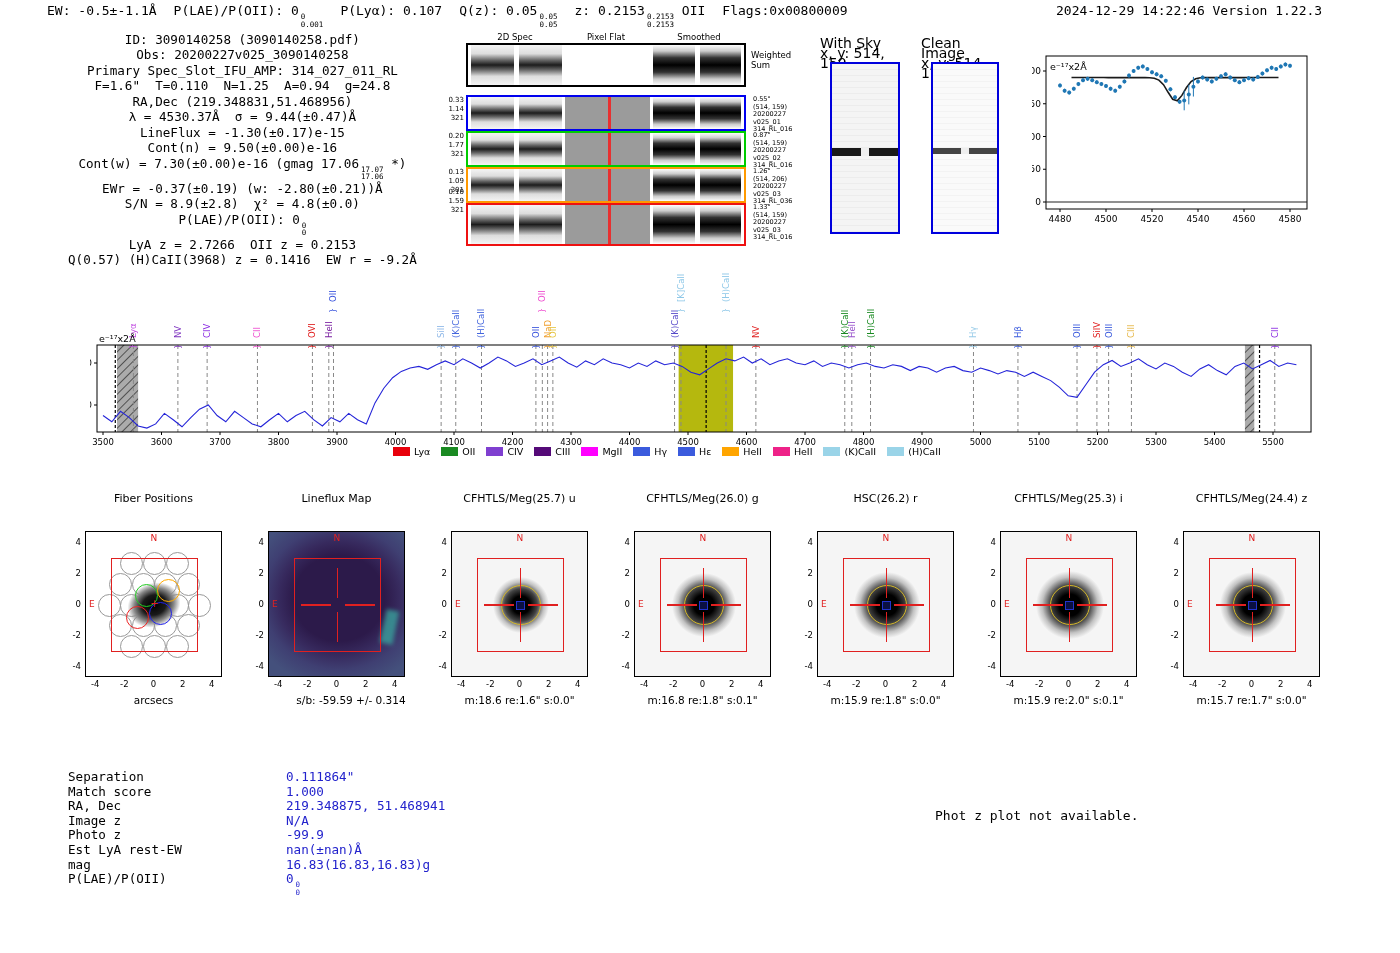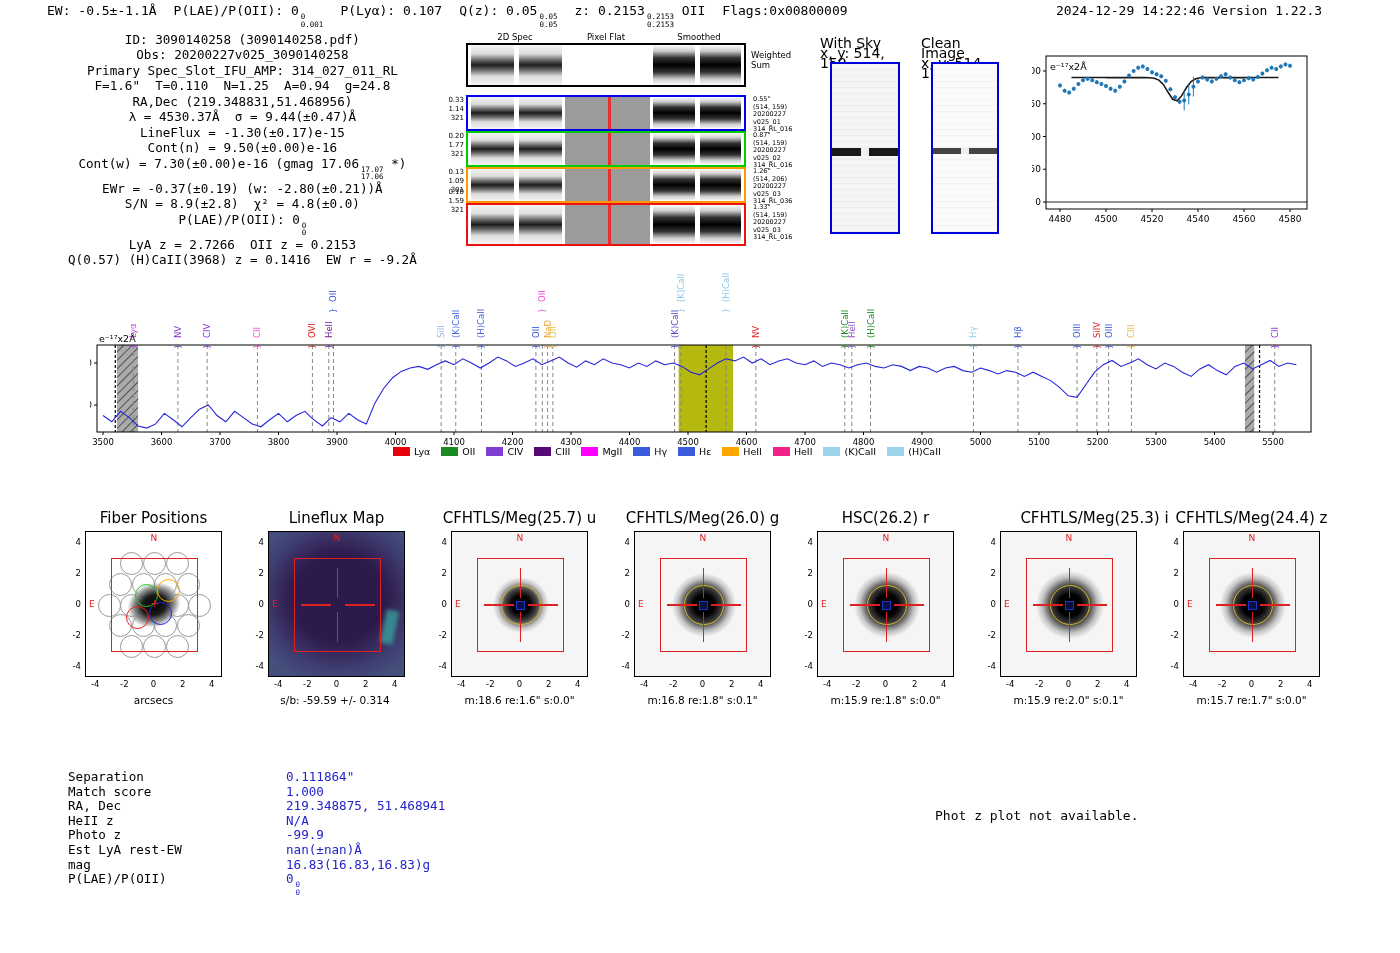--- a/index.html
+++ b/index.html
@@ -24,21 +24,21 @@
   .rightlbl{position:absolute;left:753px;width:70px;font-size:6.5px;line-height:7.6px;}
   
   .skytitle{font-size:14px;text-align:left;line-height:10px;}
   .skybox{position:absolute;border:2px solid #0000dd;box-sizing:border-box;}
   .skyband{position:absolute;left:0;width:100%;}
   
   #legend{left:393px;top:446px;display:flex;gap:11px;font-size:9.5px;align-items:center;}
   .leg-item{display:flex;gap:4px;align-items:center;}
   .leg-sw{width:17px;height:9px;display:inline-block;}
   
-  .cut-title{font-size:15px;transform:translateX(-50%);white-space:nowrap;top:509px;}
+  .cut-title{font-size:11px;transform:translateX(-50%);white-space:nowrap;top:492px;}
   .cut-box{position:absolute;top:531px;height:146px;border:1px solid #000;box-sizing:border-box;background:#fff;overflow:hidden;}
   .cut-caption{font-size:10.5px;transform:translateX(-50%);top:694px;white-space:nowrap;}
   .ticklbl{position:absolute;font-size:8.5px;}
   .compass{position:absolute;color:#e02020;font-size:9px;}
   .redsq{position:absolute;border:1.6px solid #e02020;box-sizing:border-box;}
   .xhair{position:absolute;background:#e02020;}
   .circ{position:absolute;border-radius:50%;box-sizing:border-box;}
   
   #match-table{left:68px;top:770px;font-size:12.6px;line-height:14.6px;}
   .mt-row{position:relative;white-space:pre;}
@@ -591,21 +591,21 @@
       <div class="ticklbl" style="left: 248px; top: 661.128px; width: 16px; text-align: right;">-4</div>
       <div class="ticklbl" style="left: 248px; top: 630.064px; width: 16px; text-align: right;">-2</div>
       <div class="ticklbl" style="left: 248px; top: 599px; width: 16px; text-align: right;">0</div>
       <div class="ticklbl" style="left: 248px; top: 567.936px; width: 16px; text-align: right;">2</div>
       <div class="ticklbl" style="left: 248px; top: 536.872px; width: 16px; text-align: right;">4</div>
       <div class="ticklbl" style="left: 270.202px; top: 679px; width: 16px; text-align: center;">-4</div>
       <div class="ticklbl" style="left: 299.351px; top: 679px; width: 16px; text-align: center;">-2</div>
       <div class="ticklbl" style="left: 328.5px; top: 679px; width: 16px; text-align: center;">0</div>
       <div class="ticklbl" style="left: 357.649px; top: 679px; width: 16px; text-align: center;">2</div>
       <div class="ticklbl" style="left: 386.798px; top: 679px; width: 16px; text-align: center;">4</div>
-      <div class="abs cut-caption" style="left: 335px;">s/b: -59.59 +/- 0.314</div>
+      <div class="abs cut-caption" style="left: 351px;">s/b: -59.59 +/- 0.314</div>
       <div class="abs cut-title" style="left: 519.5px;">CFHTLS/Meg(25.7) u</div>
       <div class="cut-box" style="left: 451px; width: 137px; background: rgb(245, 245, 245);">
         <div style="position: absolute; width: 56px; height: 56px; left: 40.5px; top: 45px; background: radial-gradient(closest-side, rgb(0, 0, 0) 0%, rgb(0, 0, 0) 32%, rgb(68, 68, 68) 58%, rgb(194, 194, 194) 82%, rgba(255, 255, 255, 0) 100%);"></div>
         <div class="circ" style="width: 40px; height: 40px; border: 1.6px solid rgb(212, 184, 42); left: 48.5px; top: 53px;"></div>
         <div style="position: absolute; width: 9px; height: 9px; border: 1.6px solid rgb(34, 51, 204); background: rgba(20, 30, 120, 0.55); left: 64px; top: 68.5px; box-sizing: border-box;"></div>
         <div class="redsq" style="left: 24.7766px; top: 26.4043px; width: 87.4468px; height: 93.1915px;"></div>
         <div class="xhair" style="left: 31.5px; top: 72.2px; width: 30px; height: 1.6px;"></div>
         <div class="xhair" style="left: 75.5px; top: 72.2px; width: 30px; height: 1.6px;"></div>
         <div class="xhair" style="left: 67.7px; top: 36px; width: 1.6px; height: 30px;"></div>
         <div class="xhair" style="left: 67.7px; top: 80px; width: 1.6px; height: 30px;"></div>
@@ -664,21 +664,21 @@
       <div class="ticklbl" style="left: 797px; top: 630.064px; width: 16px; text-align: right;">-2</div>
       <div class="ticklbl" style="left: 797px; top: 599px; width: 16px; text-align: right;">0</div>
       <div class="ticklbl" style="left: 797px; top: 567.936px; width: 16px; text-align: right;">2</div>
       <div class="ticklbl" style="left: 797px; top: 536.872px; width: 16px; text-align: right;">4</div>
       <div class="ticklbl" style="left: 819.202px; top: 679px; width: 16px; text-align: center;">-4</div>
       <div class="ticklbl" style="left: 848.351px; top: 679px; width: 16px; text-align: center;">-2</div>
       <div class="ticklbl" style="left: 877.5px; top: 679px; width: 16px; text-align: center;">0</div>
       <div class="ticklbl" style="left: 906.649px; top: 679px; width: 16px; text-align: center;">2</div>
       <div class="ticklbl" style="left: 935.798px; top: 679px; width: 16px; text-align: center;">4</div>
       <div class="abs cut-caption" style="left: 885.5px;">m:15.9 re:1.8" s:0.0"</div>
-      <div class="abs cut-title" style="left: 1068.5px; margin-left: 26px;">CFHTLS/Meg(25.3) i</div>
+      <div class="abs cut-title" style="left: 1068.5px;">CFHTLS/Meg(25.3) i</div>
       <div class="cut-box" style="left: 1000px; width: 137px; background: rgb(245, 245, 245);">
         <div style="position: absolute; width: 68px; height: 68px; left: 34.5px; top: 39px; background: radial-gradient(closest-side, rgb(0, 0, 0) 0%, rgb(0, 0, 0) 32%, rgb(68, 68, 68) 58%, rgb(194, 194, 194) 82%, rgba(255, 255, 255, 0) 100%);"></div>
         <div class="circ" style="width: 40px; height: 40px; border: 1.6px solid rgb(212, 184, 42); left: 48.5px; top: 53px;"></div>
         <div style="position: absolute; width: 9px; height: 9px; border: 1.6px solid rgb(34, 51, 204); background: rgba(20, 30, 120, 0.55); left: 64px; top: 68.5px; box-sizing: border-box;"></div>
         <div class="redsq" style="left: 24.7766px; top: 26.4043px; width: 87.4468px; height: 93.1915px;"></div>
         <div class="xhair" style="left: 31.5px; top: 72.2px; width: 30px; height: 1.6px;"></div>
         <div class="xhair" style="left: 75.5px; top: 72.2px; width: 30px; height: 1.6px;"></div>
         <div class="xhair" style="left: 67.7px; top: 36px; width: 1.6px; height: 30px;"></div>
         <div class="xhair" style="left: 67.7px; top: 80px; width: 1.6px; height: 30px;"></div>
         <div class="compass" style="left: 64.5px; top: 1px;">N</div>
@@ -718,21 +718,21 @@
       <div class="ticklbl" style="left: 1243.5px; top: 679px; width: 16px; text-align: center;">0</div>
       <div class="ticklbl" style="left: 1272.65px; top: 679px; width: 16px; text-align: center;">2</div>
       <div class="ticklbl" style="left: 1301.8px; top: 679px; width: 16px; text-align: center;">4</div>
       <div class="abs cut-caption" style="left: 1251.5px;">m:15.7 re:1.7" s:0.0"</div>
     </div>
 
   <div id="match-table" class="abs mono">
       <div class="mt-row"><span>Separation</span><span class="mt-val"><span>0.111864"</span></span></div>
       <div class="mt-row"><span>Match score</span><span class="mt-val"><span>1.000</span></span></div>
       <div class="mt-row"><span>RA, Dec</span><span class="mt-val"><span>219.348875, 51.468941</span></span></div>
-      <div class="mt-row"><span>HeII z</span><span class="mt-val"><span>N/A</span></span></div>
+      <div class="mt-row"><span>Image z</span><span class="mt-val"><span>N/A</span></span></div>
       <div class="mt-row"><span>Photo z</span><span class="mt-val"><span>-99.9</span></span></div>
       <div class="mt-row"><span>Est LyA rest-EW</span><span class="mt-val"><span>nan(±nan)Å</span></span></div>
       <div class="mt-row"><span>mag</span><span class="mt-val"><span>16.83(16.83,16.83)g</span></span></div>
       <div class="mt-row"><span>P(LAE)/P(OII)</span><span class="mt-val"><span>0</span><span class="frac"><span>0</span><span>0</span></span></span></div>
     </div>
 
   <div id="photz-note" class="abs mono">Phot z plot not available.</div>
 
 </div>
 

